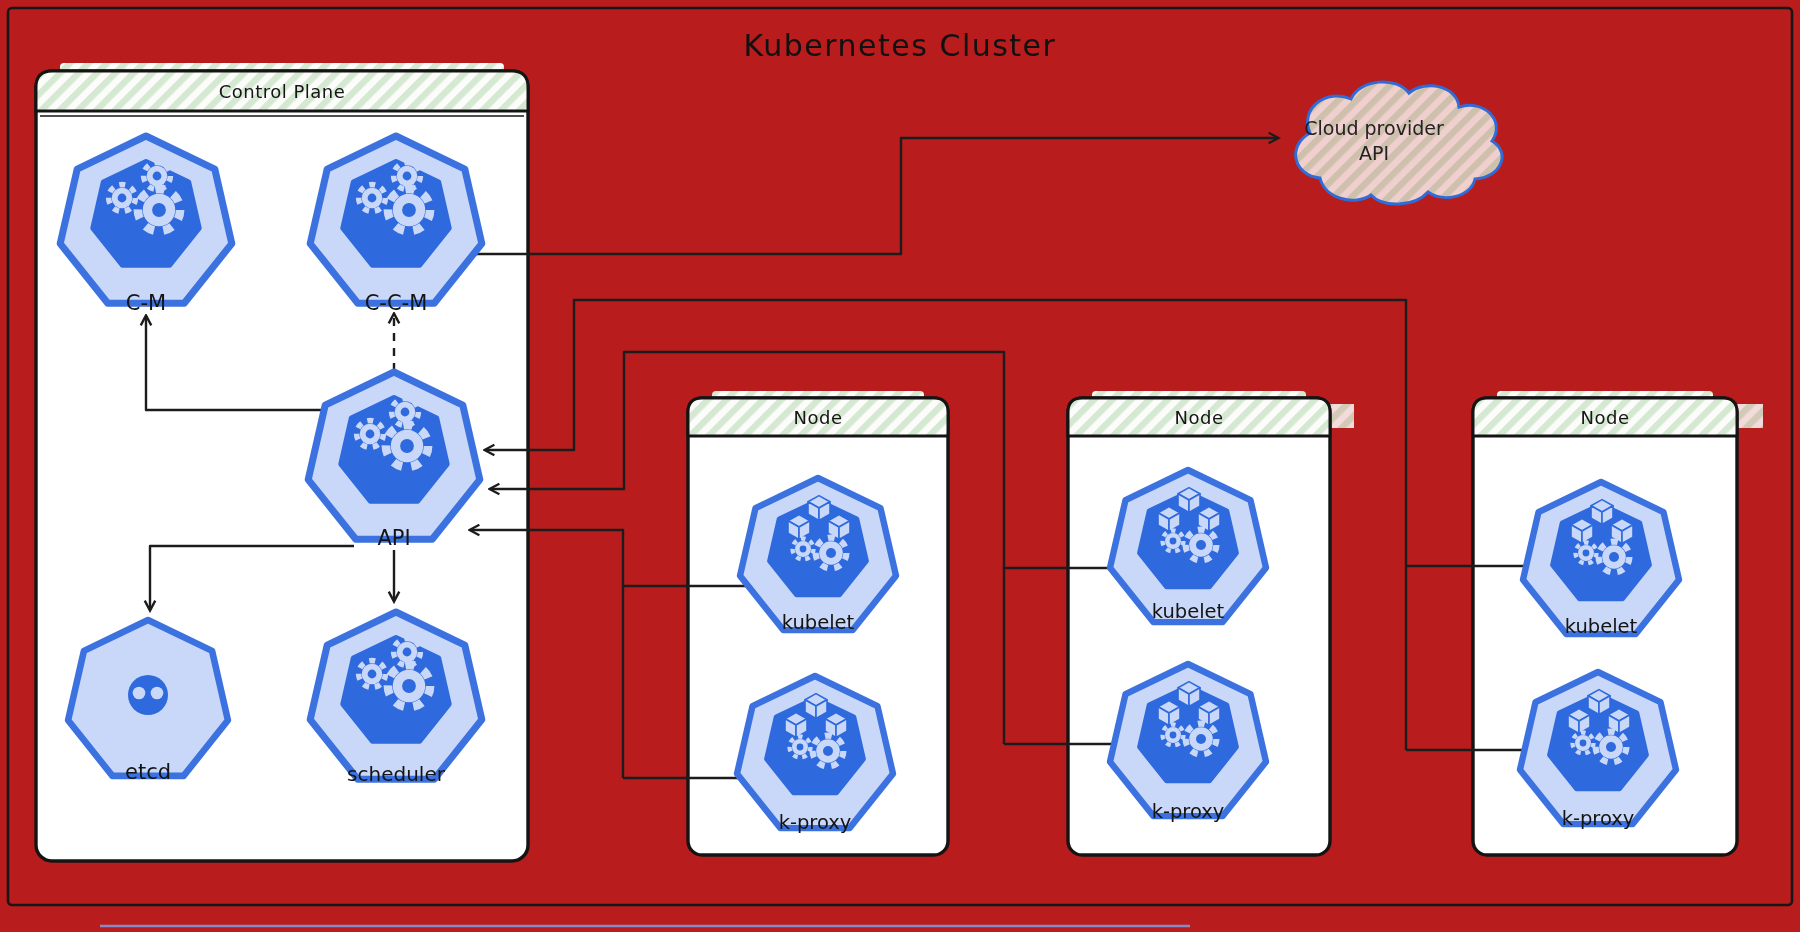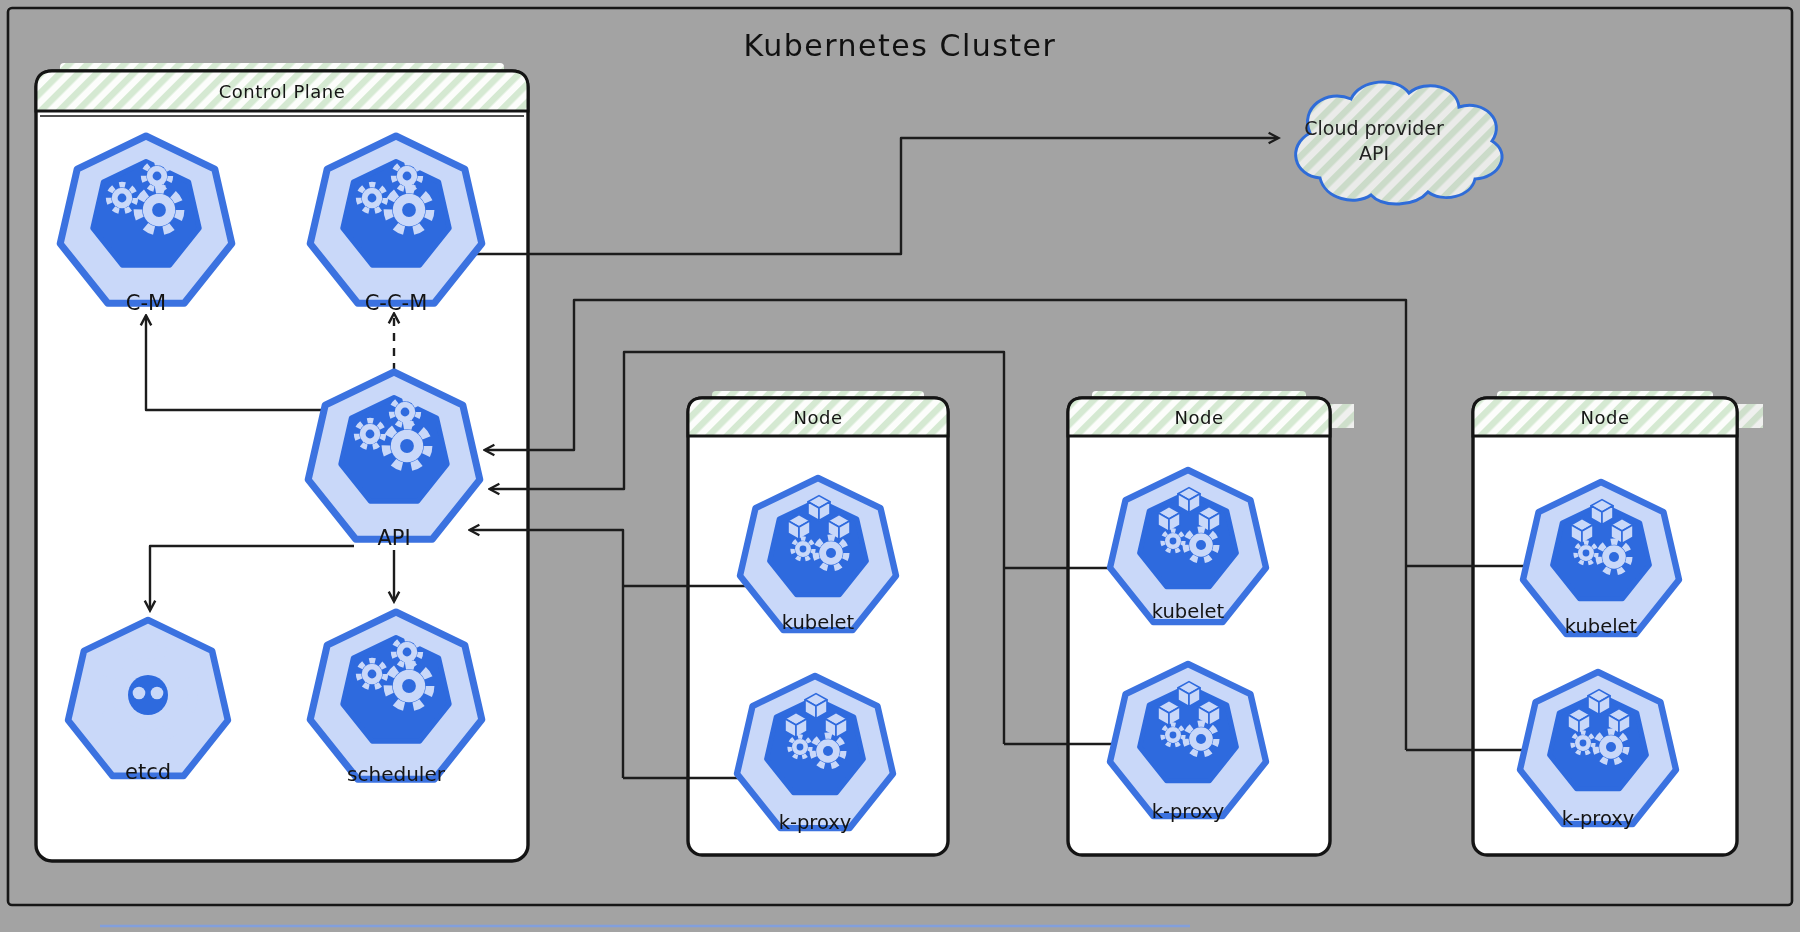--- a/index.html
+++ b/index.html
@@ -1,16 +1,16 @@
 <!DOCTYPE html>
 <html><head>
 <meta charset="utf-8">
 <style>
   html,body{margin:0;padding:0;background:#e9e9e9;}
-  .stage{width:1800px;height:932px;background:#a3a3a3;position:relative;
+  .stage{width:1800px;height:932px;background:#b91c1c;position:relative;
          font-family:"DejaVu Sans","Liberation Sans",sans-serif;overflow:hidden;}
   svg{display:block}
   text{font-family:"DejaVu Sans","Liberation Sans",sans-serif;}
   .title{font-size:30px;letter-spacing:1.5px;fill:#111;}
   .box-label{font-size:18px;fill:#151515;letter-spacing:.5px;}
   .cloud-label{font-size:19px;fill:#222;}
   .big-box{fill:#ffffff;stroke:#141414;stroke-width:3.4;}
   .conn{fill:none;stroke:#1c1c1c;stroke-width:2.4;stroke-linejoin:round;}
 </style>
 </head>

